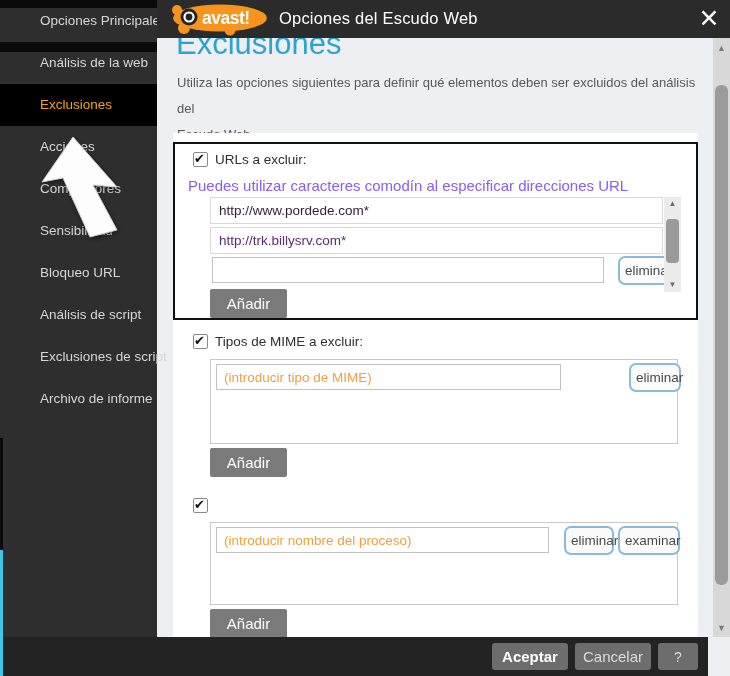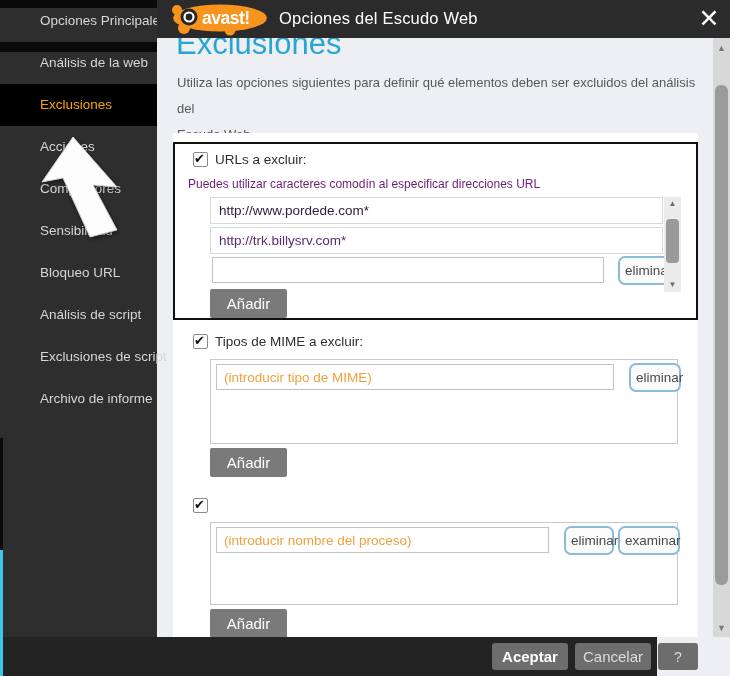--- a/index.html
+++ b/index.html
@@ -30,21 +30,21 @@
   .white-panel { position:absolute; left:16px; top:95px; width:525px; height:504px; background:#fff; }
 
   .chkrow { position:absolute; display:flex; align-items:center; }
   .chk { width:15px; height:15px; background:#fff; border:1px solid #8a8a8a; border-radius:2px; position:relative; cursor:pointer; flex:0 0 auto; }
   .chk .mark { position:absolute; left:0px; top:-2px; font-size:13px; color:#111; }
   .chklabel { margin-left:7px; font-size:13.5px; color:#2f2f2f; white-space:nowrap; }
 
   
   .url-box { position:absolute; left:16px; top:104px; width:525px; height:178px; background:#fff; border:2px solid #101010; }
   .url-chk { left:18px; top:8px; }
-  .url-hint { position:absolute; left:13px; top:33px; font-size:12px; color:#701a75; white-space:nowrap; }
+  .url-hint { position:absolute; left:13px; top:33px; font-size:15px; color:#8b5cf6; white-space:nowrap; }
   .url-row { position:absolute; left:35px; width:453px; height:27px; border:1px solid #d9d9d9; background:#fff; font-size:13.5px; line-height:25px; padding:0 8px; white-space:nowrap; overflow:hidden; }
   .url-row.r1 { top:53px; color:#34203f; }
   .url-row.r2 { top:83px; color:#5e2a72; }
   .txt-input { border:1px solid #c2c2c2; background:#fff; font-family:"Liberation Sans",sans-serif; font-size:13.5px; color:#333; padding:0 7px; outline:none; }
   .txt-input::placeholder { color:#f0a13e; opacity:1; }
   .url-input { position:absolute; left:37px; top:113px; width:392px; height:26px; }
   .pill-btn { border:2px solid #8abcd9; border-radius:7px; background:#fbfbfb; color:#4a4a4a; font-family:"Liberation Sans",sans-serif; font-size:13.5px; text-align:center; cursor:pointer; padding:0 5px;margin-left:8px; }
   .url-del { position:absolute; left:435px; top:112px; width:52px; height:29px; }
   .add-btn { position:absolute; background:#7a7a7a; border:none; border-radius:2px; color:#fff; font-family:"Liberation Sans",sans-serif; font-size:15px; width:77px; height:29px; cursor:pointer; }
   .url-add { left:35px; top:145px; }
@@ -53,40 +53,40 @@
   .mini-scroll { position:absolute; left:489px; top:53px; width:17px; height:95px; background:#ebebeb; }
   .mini-scroll .up, .mini-scroll .down { position:absolute; left:0; width:17px; height:14px; color:#6a6a6a; font-size:8px; text-align:center; line-height:14px; cursor:pointer; }
   .mini-scroll .up { top:0; }
   .mini-scroll .down { bottom:0; }
   .mini-scroll .thumb { position:absolute; left:2px; top:22px; width:13px; height:44px; background:#9a9a9a; border-radius:4px; cursor:pointer; }
 
   
   .group-box { position:absolute; background:#fff; border:1px solid #c9c9c9; }
   .mime-chk { left:36px; top:296px; }
   .mime-box { left:53px; top:321px; width:468px; height:85px; }
-  .mime-input { position:absolute; left:5px; top:4px; width:398px; height:26px; }
+  .mime-input { position:absolute; left:5px; top:4px; width:345px; height:26px; }
   .mime-del { position:absolute; left:410px; top:3px; width:52px; height:29px; }
   .mime-add { left:53px; top:410px; }
 
   .proc-chk { left:36px; top:460px; }
   .proc-box { left:53px; top:484px; width:468px; height:83px; }
   .proc-input { position:absolute; left:5px; top:4px; width:333px; height:26px; }
   .proc-del { position:absolute; left:345px; top:3px; width:50px; height:29px; }
   .proc-browse { position:absolute; left:399px; top:3px; width:62px; height:29px; }
   .proc-add { left:53px; top:571px; }
 
   
   .v-scroll { position:absolute; left:713px; top:38px; width:17px; height:599px; background:#d8d8d8; z-index:3; }
   .v-scroll .up, .v-scroll .down { position:absolute; left:0; width:17px; height:16px; color:#7a7a7a; font-size:9px; text-align:center; line-height:16px; cursor:pointer; }
   .v-scroll .up { top:2px; }
   .v-scroll .down { bottom:1px; }
   .v-scroll .thumb { position:absolute; left:2px; top:47px; width:13px; height:500px; background:#9b9b9b; border-radius:6px; cursor:pointer; }
 
   
-  .footer { position:absolute; left:0; top:637px; width:657px; height:39px; background:#232323; z-index:4; }
+  .footer { position:absolute; left:0; top:637px; width:708px; height:39px; background:#232323; z-index:4; }
   .f-btn { position:absolute; top:6px; height:27px; background:#6d6d6d; border:none; border-radius:3px; font-family:"Liberation Sans",sans-serif; font-size:15px; color:#dcdcdc; cursor:pointer; }
   .f-accept { left:492px; width:76px; color:#fff; font-weight:bold; }
   .f-cancel { left:575px; width:76px; }
   .f-help { left:658px; width:40px; font-size:14px; }
 
   
   .arrow-overlay { position:absolute; left:35px; top:130px; z-index:10; filter:drop-shadow(1px 2px 2px rgba(0,0,0,.45)); pointer-events:none; }
 </style>
 </head>
 <body>

